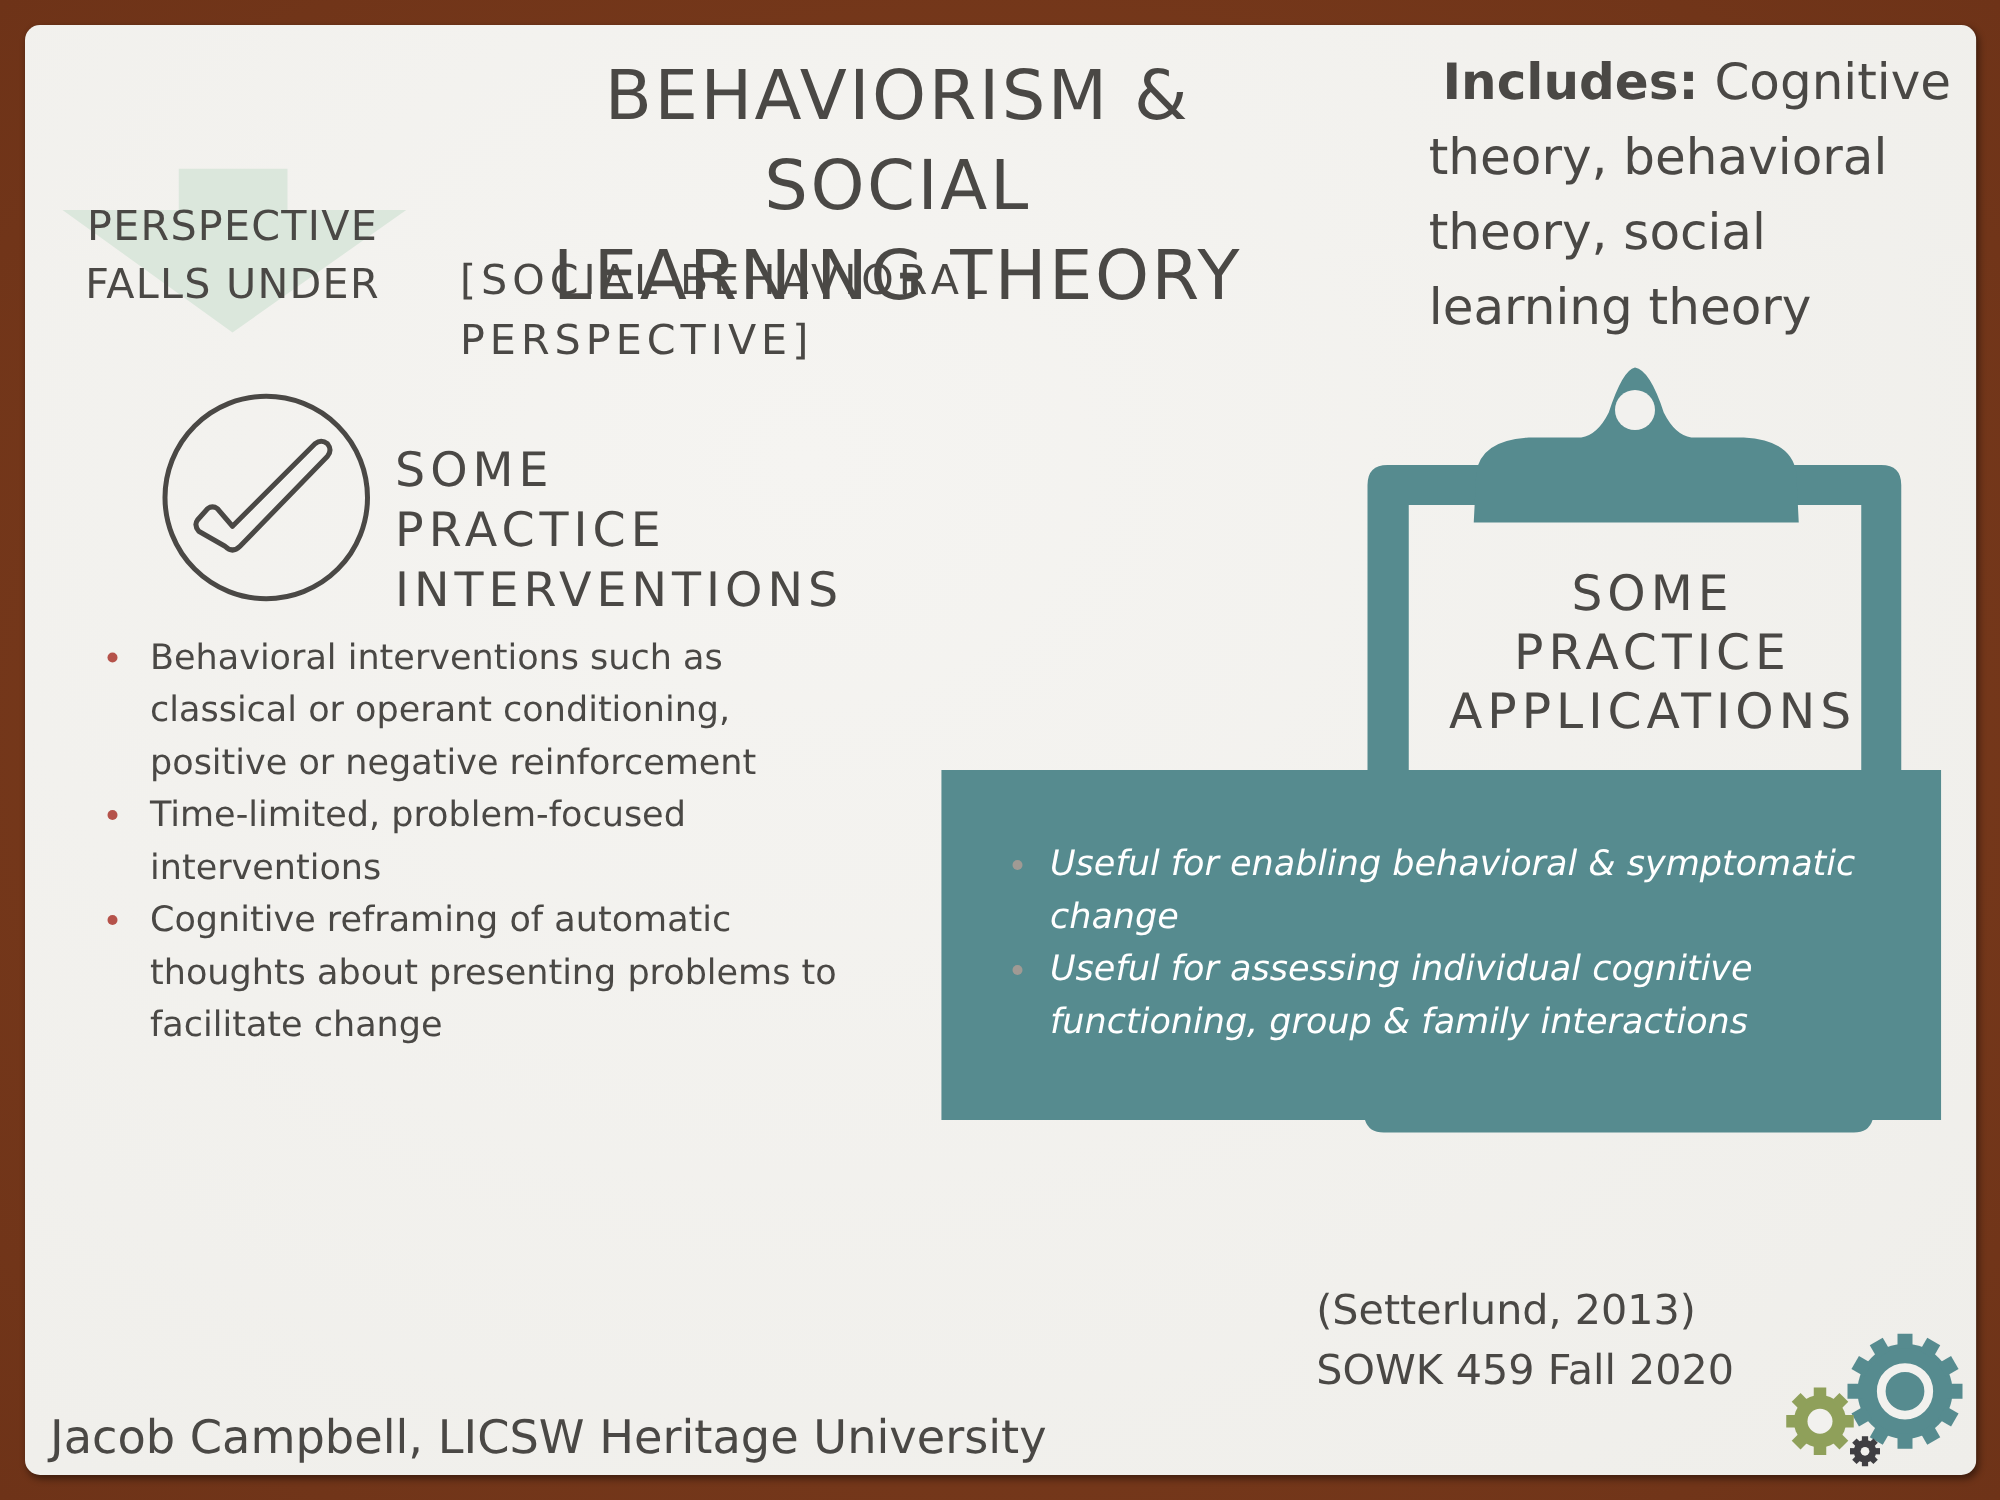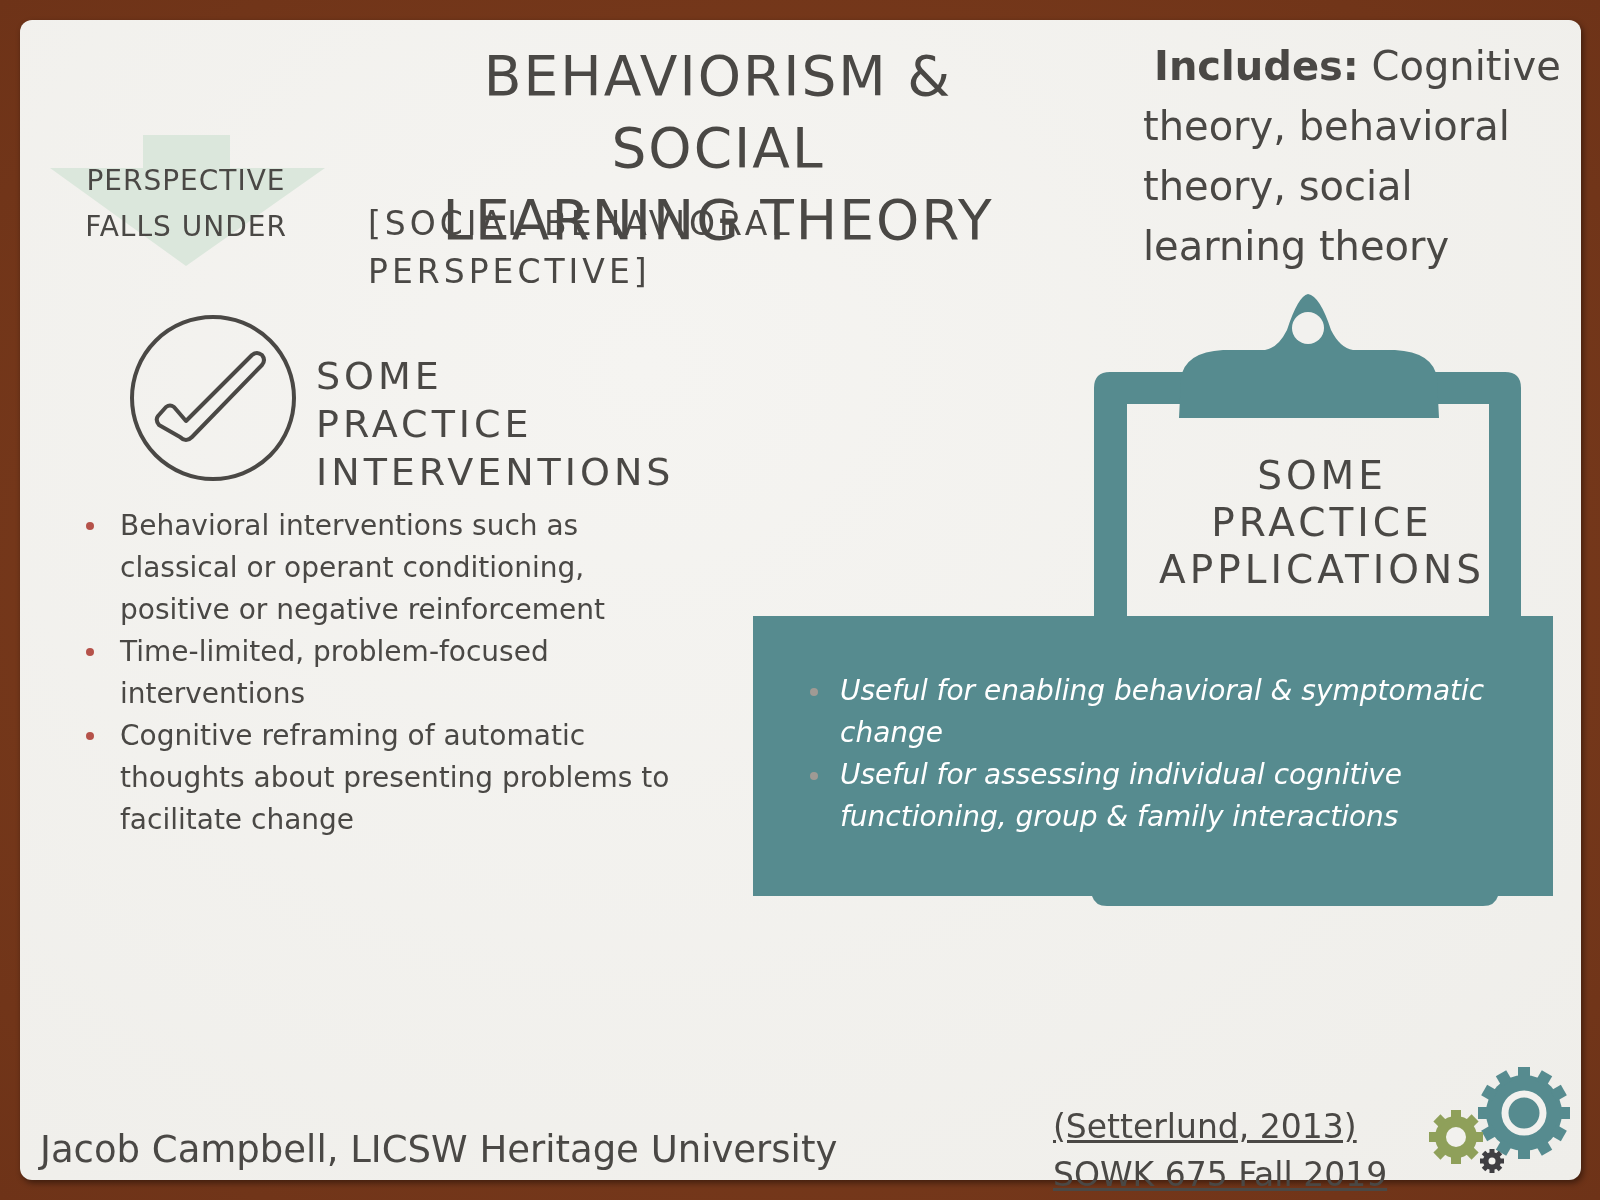--- a/index.html
+++ b/index.html
@@ -14,21 +14,21 @@
     background: #f2f1ee;
     background-image: radial-gradient(ellipse at 40% 30%, #f5f4f1 0%, #efeeea 100%);
     border-radius: 12px;
     box-shadow: 2px 3px 6px rgba(0,0,0,0.45);
   }
 
   
   .arrow-svg { position: absolute; left: 40px; top: 128px; }
   .persp-label {
     position: absolute; left: 50px; top: 158px; width: 272px;
-    text-align: center; font-size: 28px; line-height: 46px; letter-spacing: 1px;
+    text-align: center; font-size: 33px; line-height: 46px; letter-spacing: 1px;
     font-family: "DejaVu Sans", sans-serif; color: #4a4845;
   }
 
   .title {
     position: absolute; left: 368px; top: 40px; width: 700px; text-align: center;
     font-size: 55px; line-height: 72px; letter-spacing: 2px; color: #4a4845;
   }
   .subtitle {
     position: absolute; left: 368px; top: 200px; width: 710px; 
     font-size: 33px; line-height: 48px; letter-spacing: 4px; color: #4a4845;
@@ -67,23 +67,22 @@
   .right-list li .dot {
     position: absolute; left: 8px; top: 18px; width: 8px; height: 8px; border-radius: 50%;
     background: #a09a94;
   }
 
   .footer-left {
     position: absolute; left: 40px; top: 1128px; font-size: 37px; line-height: 44px;
     color: #4a4845;
   }
   .footer-right {
-    position: absolute; left: 1053px; top: 1103px; font-size: 33px; line-height: 48px;
+    position: absolute; left: 1053px; top: 1024px; font-size: 33px; line-height: 48px;
     color: #4a4845;
-    text-decoration: underline;
   }
   .gears-svg { position: absolute; left: 1420px; top: 1060px; }
 </style>
 </head>
 <body>
 
 <div class="paper"></div>
 
 <svg class="arrow-svg" width="300" height="145" viewBox="0 0 300 145">
   <polygon points="103,7 190,7 190,40 285,40 146,138 10,40 103,40" fill="#dbe7dc"></polygon>
@@ -136,21 +135,21 @@
   <div>APPLICATIONS</div>
 </div>
 <ul class="right-list">
   <li><span class="dot"></span><span>Useful for enabling behavioral &amp; symptomatic change</span></li>
   <li><span class="dot"></span><span>Useful for assessing individual cognitive functioning, group &amp; family interactions</span></li>
 </ul>
 
 <div class="footer-left">Jacob Campbell, LICSW Heritage University</div>
 <div class="footer-right">
   <div>(Setterlund, 2013)</div>
-  <div>SOWK 675 Fall 2019</div>
+  <div>SOWK 459 Fall 2020</div>
 </div>
 
 <svg class="gears-svg" width="160" height="125" viewBox="0 0 160 125">
   <g transform="translate(104,53)">
     <circle r="38" fill="#568b8f"></circle>
     <g fill="#568b8f">
       <rect x="-6" y="-46" width="12" height="12"></rect>
         <rect x="-6" y="34" width="12" height="12"></rect>
       <rect x="-46" y="-6" width="12" height="12"></rect>
         <rect x="34" y="-6" width="12" height="12"></rect>

